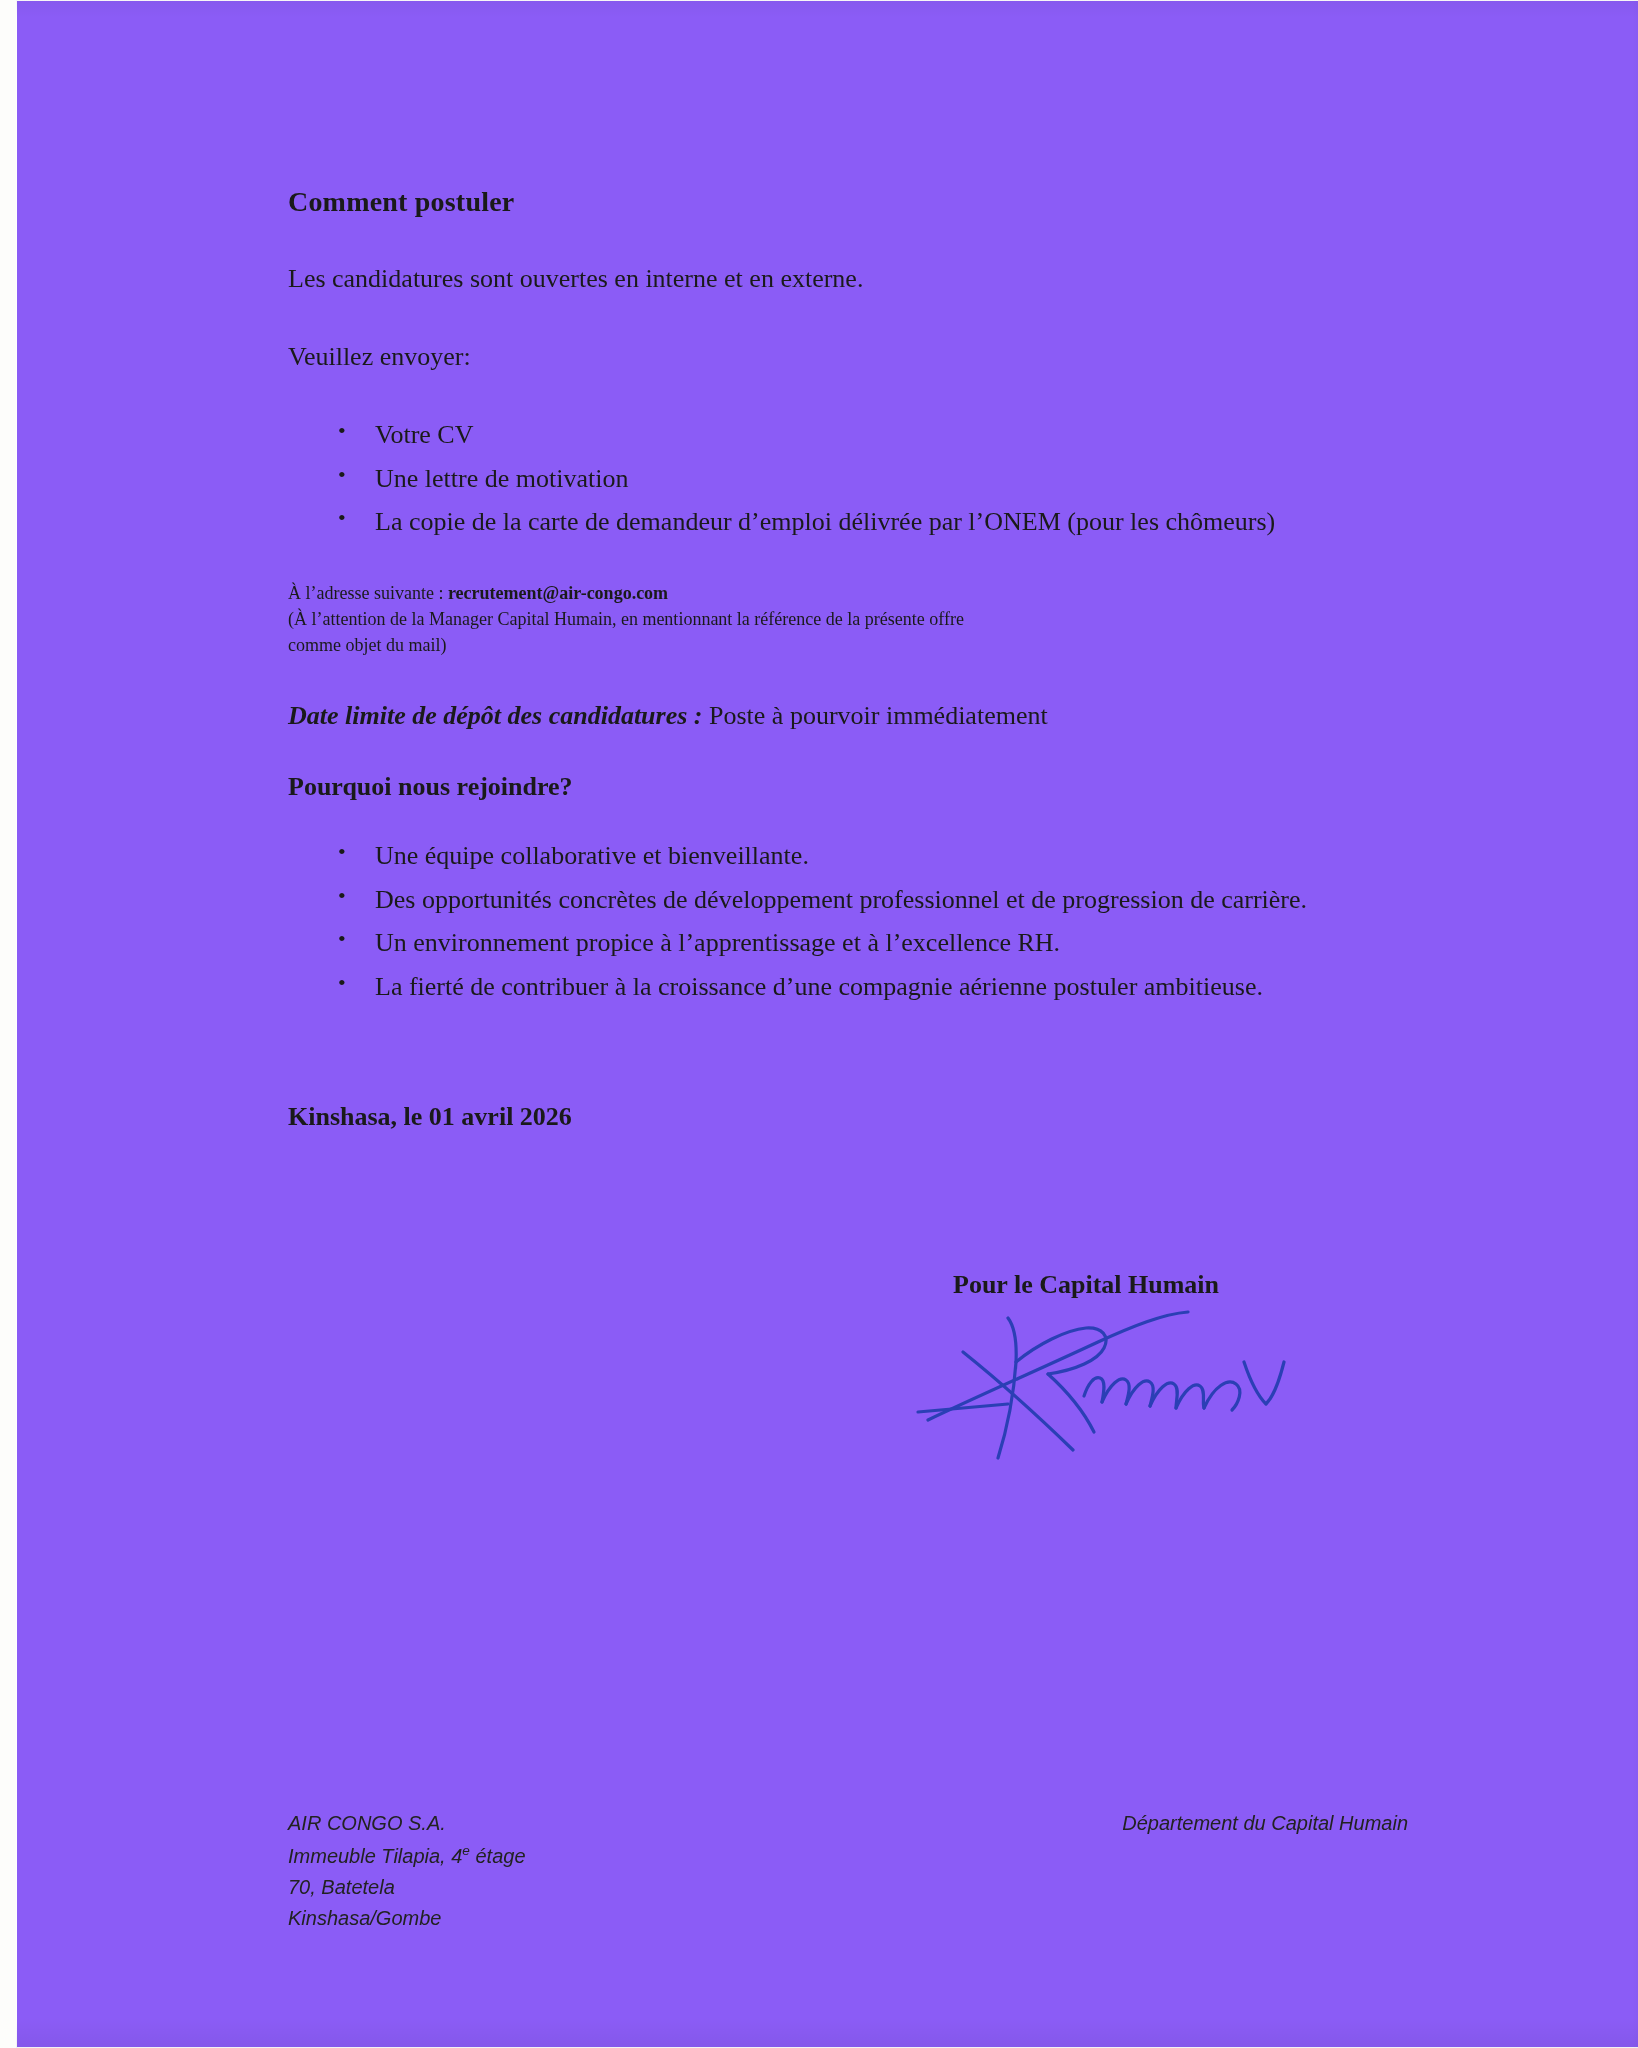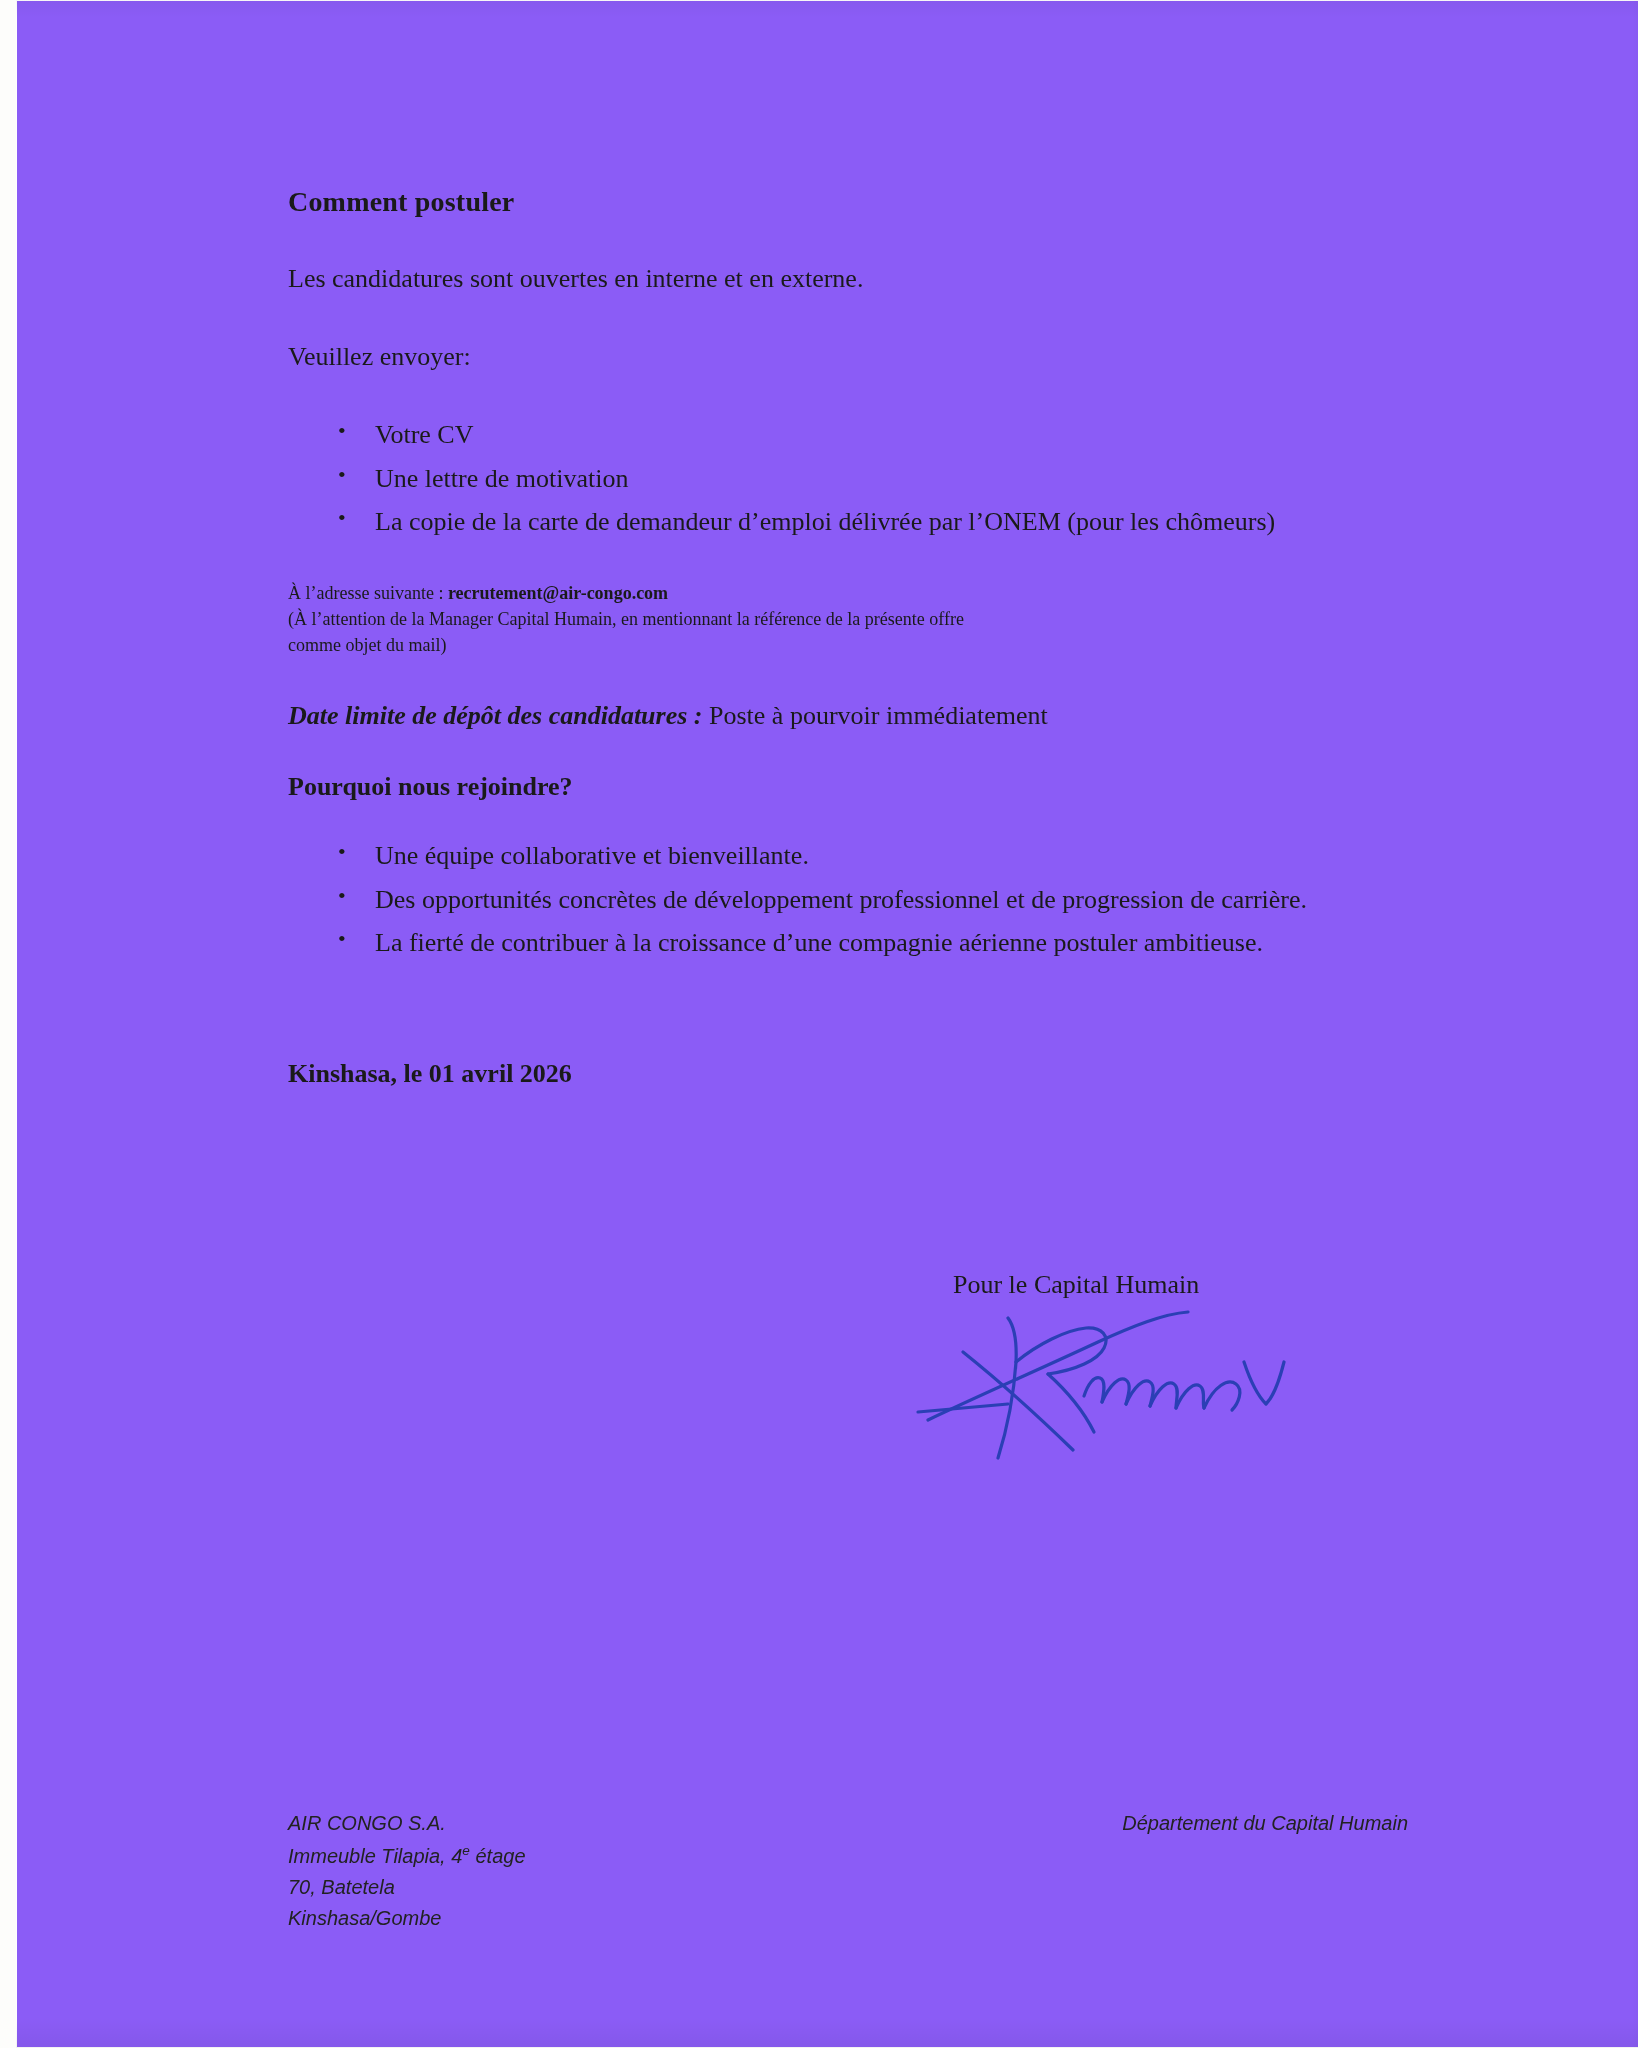--- a/index.html
+++ b/index.html
@@ -117,21 +117,21 @@
     left: 272px;
     top: 1270px;
     width: 1140px;
     height: 220px;
   }
   .sign-label {
     position: absolute;
     left: 665px;
     top: 0;
     font-size: 26px;
-    font-weight: normal;
+    font-weight: bold;
     text-align: center;
   }
   .sign-mark {
     position: absolute;
     left: 600px;
     top: 30px;
     width: 500px;
     height: 180px;
   }
   .footer {
@@ -199,20 +199,21 @@
 
     <div class="deadline">
       <span class="bold">Date limite de dépôt des candidatures : </span><span>Poste à pourvoir immédiatement</span>
     </div>
 
     <h2 class="sub-title">Pourquoi nous rejoindre?</h2>
 
     <ul class="bullets">
       <li>Une équipe collaborative et bienveillante.</li>
       <li>Des opportunités concrètes de développement professionnel et de progression de carrière.</li>
+      <li>Un environnement propice à l’apprentissage et à l’excellence RH.</li>
       <li>La fierté de contribuer à la croissance d’une compagnie aérienne postuler ambitieuse.</li>
     </ul>
 
     <div class="place-date">Kinshasa, le 01 avril 2026</div>
 
   </div>
 
   <div class="signature-area">
     <div class="sign-label">Pour le Capital Humain</div>
     <div class="sign-mark">

